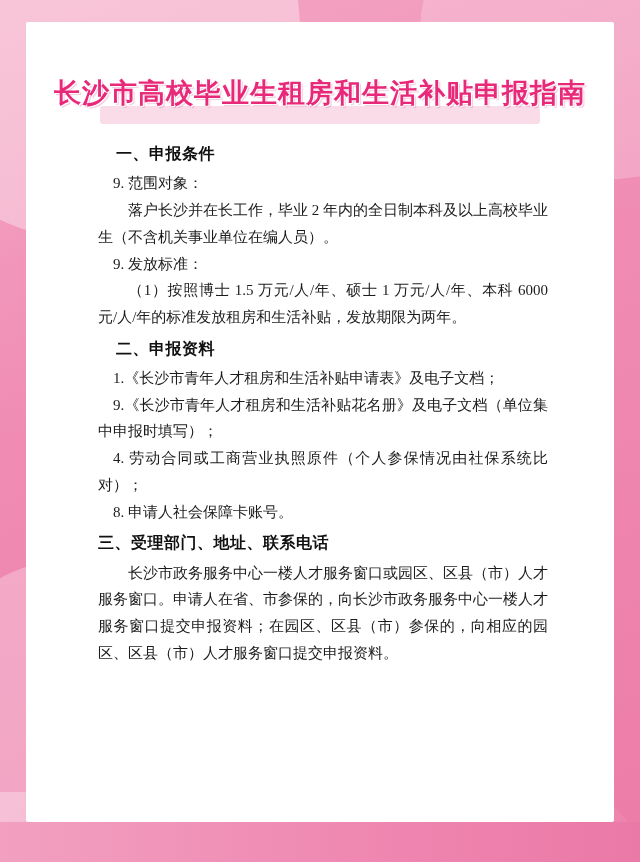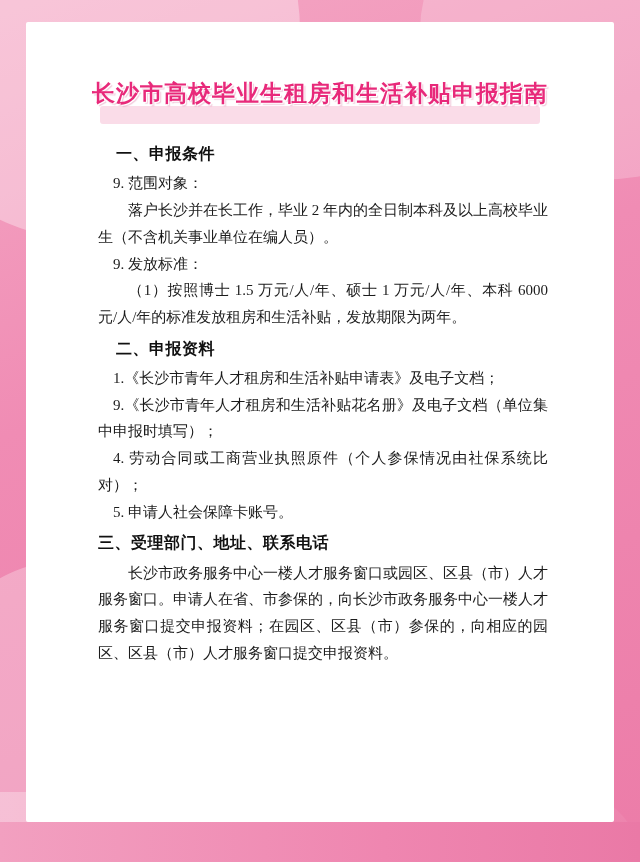--- a/index.html
+++ b/index.html
@@ -84,21 +84,21 @@
     top: 106px;
     width: 440px;
     height: 18px;
     background: rgba(240,140,180,0.30);
     border-radius: 3px;
     z-index: 4;
   }
   .doc-title {
     font-family: "Liberation Sans", "DejaVu Sans", sans-serif;
     font-weight: bold;
-    font-size: 23px;
+    font-size: 27px;
     letter-spacing: 1px;
     color: #e8297a;
     white-space: nowrap;
     text-shadow: 1px 1px 0 #ffffff, 2px 2px 1px rgba(200,40,110,0.25);
   }
 
   
   .content {
     position: absolute;
     left: 98px;
@@ -165,21 +165,21 @@
     <div class="h2 sec-one">一、申报条件</div>
     <p class="item">9. 范围对象：</p>
     <p class="para">落户长沙并在长工作，毕业 2 年内的全日制本科及以上高校毕业生（不含机关事业单位在编人员）。</p>
     <p class="item">9. 发放标准：</p>
     <p class="para">（1）按照博士 1.5 万元/人/年、硕士 1 万元/人/年、本科 6000 元/人/年的标准发放租房和生活补贴，发放期限为两年。</p>
 
     <div class="h2 sec-two">二、申报资料</div>
     <p class="item">1.《长沙市青年人才租房和生活补贴申请表》及电子文档；</p>
     <p class="item">9.《长沙市青年人才租房和生活补贴花名册》及电子文档（单位集中申报时填写）；</p>
     <p class="item">4. 劳动合同或工商营业执照原件（个人参保情况由社保系统比对）；</p>
-    <p class="item">5. 申请人社会保障卡账号。</p>
+    <p class="item">8. 申请人社会保障卡账号。</p>
 
     <div class="h2 sec-three">三、受理部门、地址、联系电话</div>
     <p class="para">长沙市政务服务中心一楼人才服务窗口或园区、区县（市）人才服务窗口。申请人在省、市参保的，向长沙市政务服务中心一楼人才服务窗口提交申报资料；在园区、区县（市）参保的，向相应的园区、区县（市）人才服务窗口提交申报资料。</p>
 
   </div>
 
   <div class="bottom-strip"></div>
 </div>
 
 </body></html>

